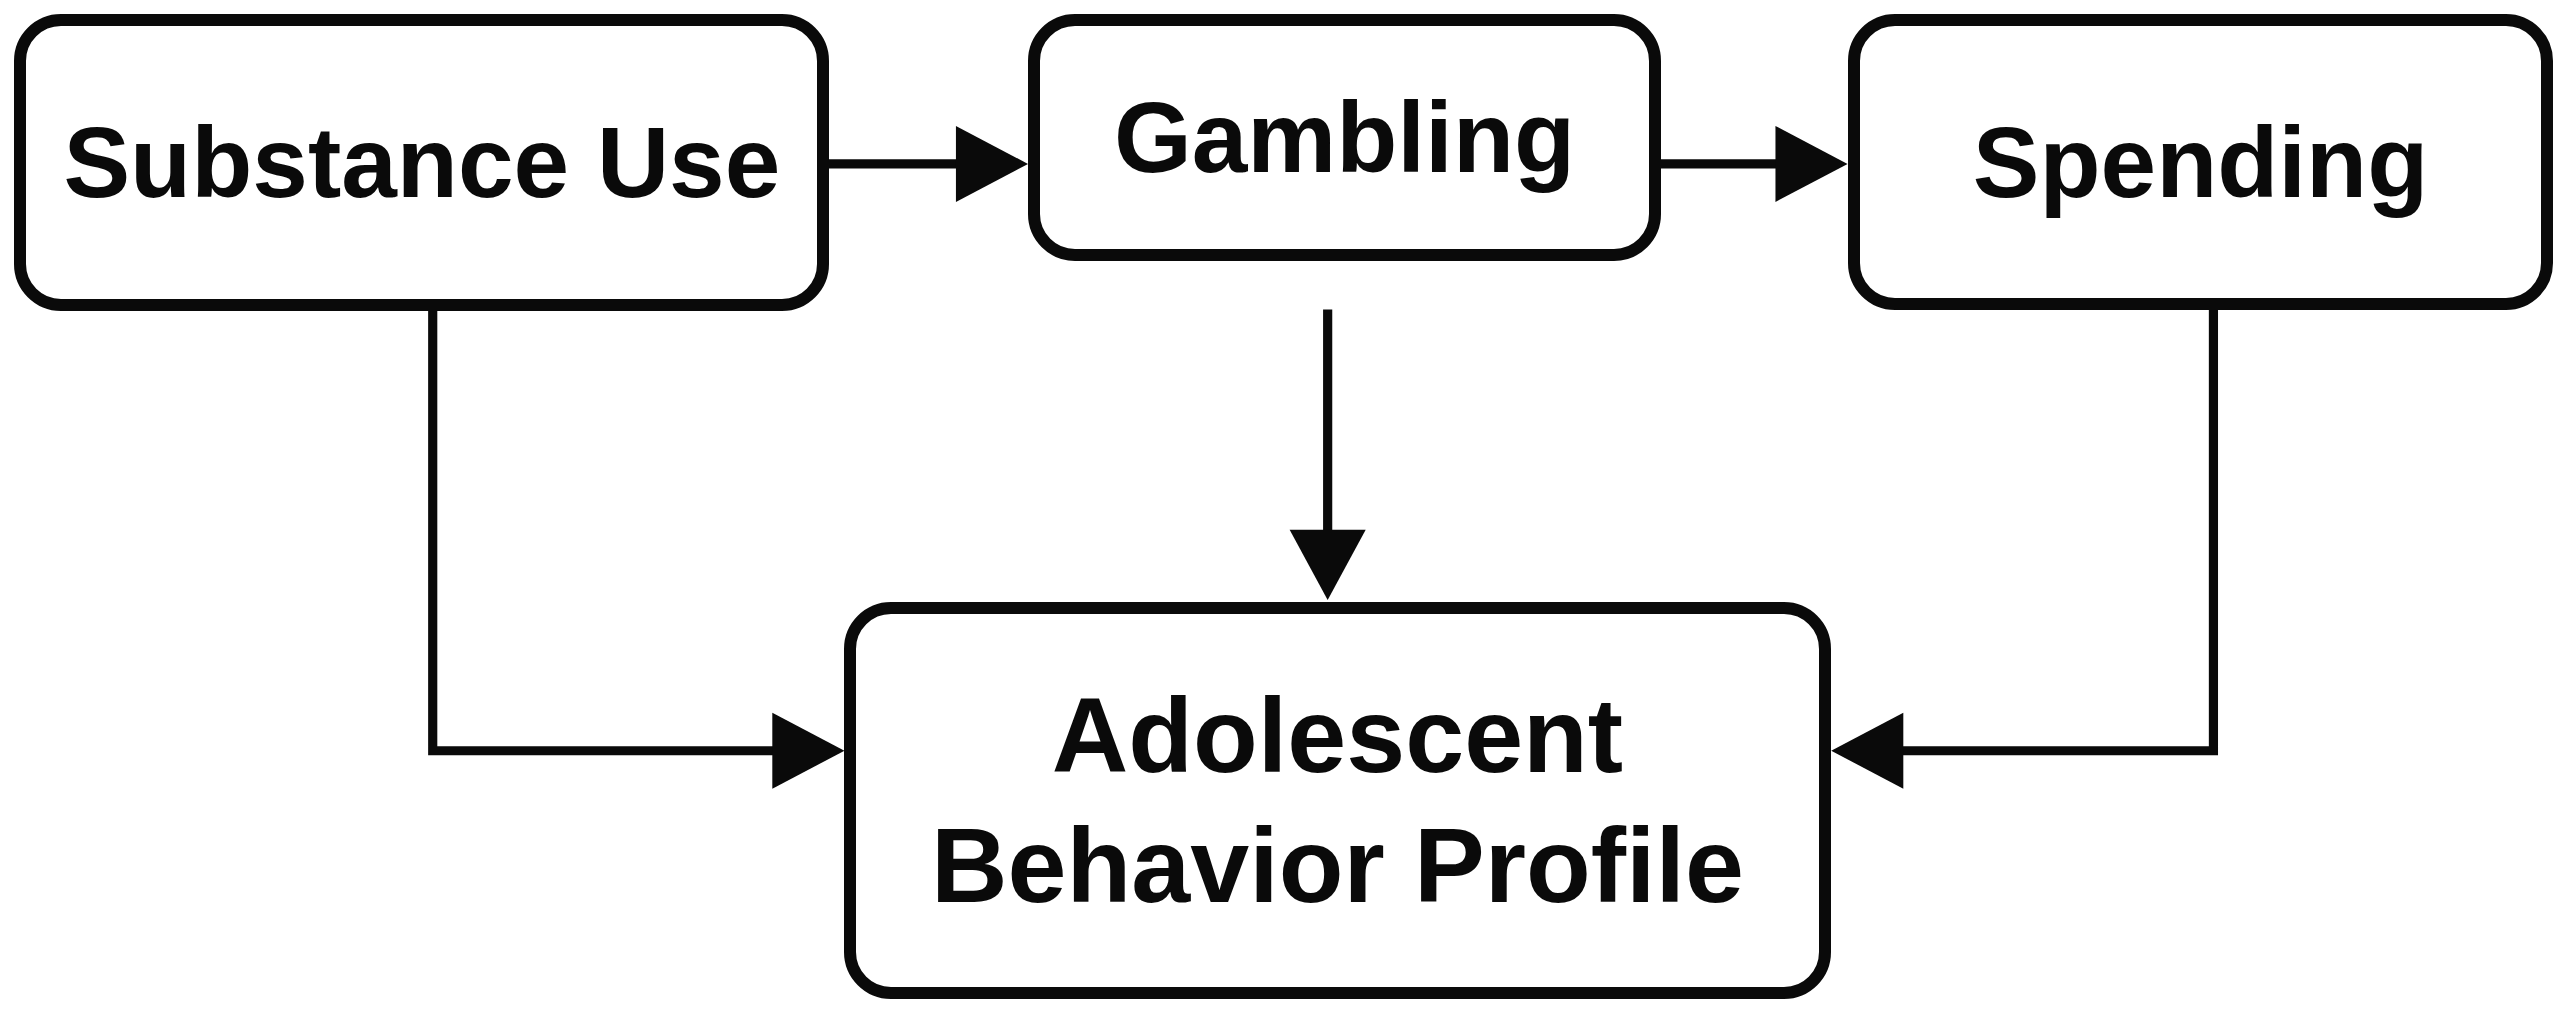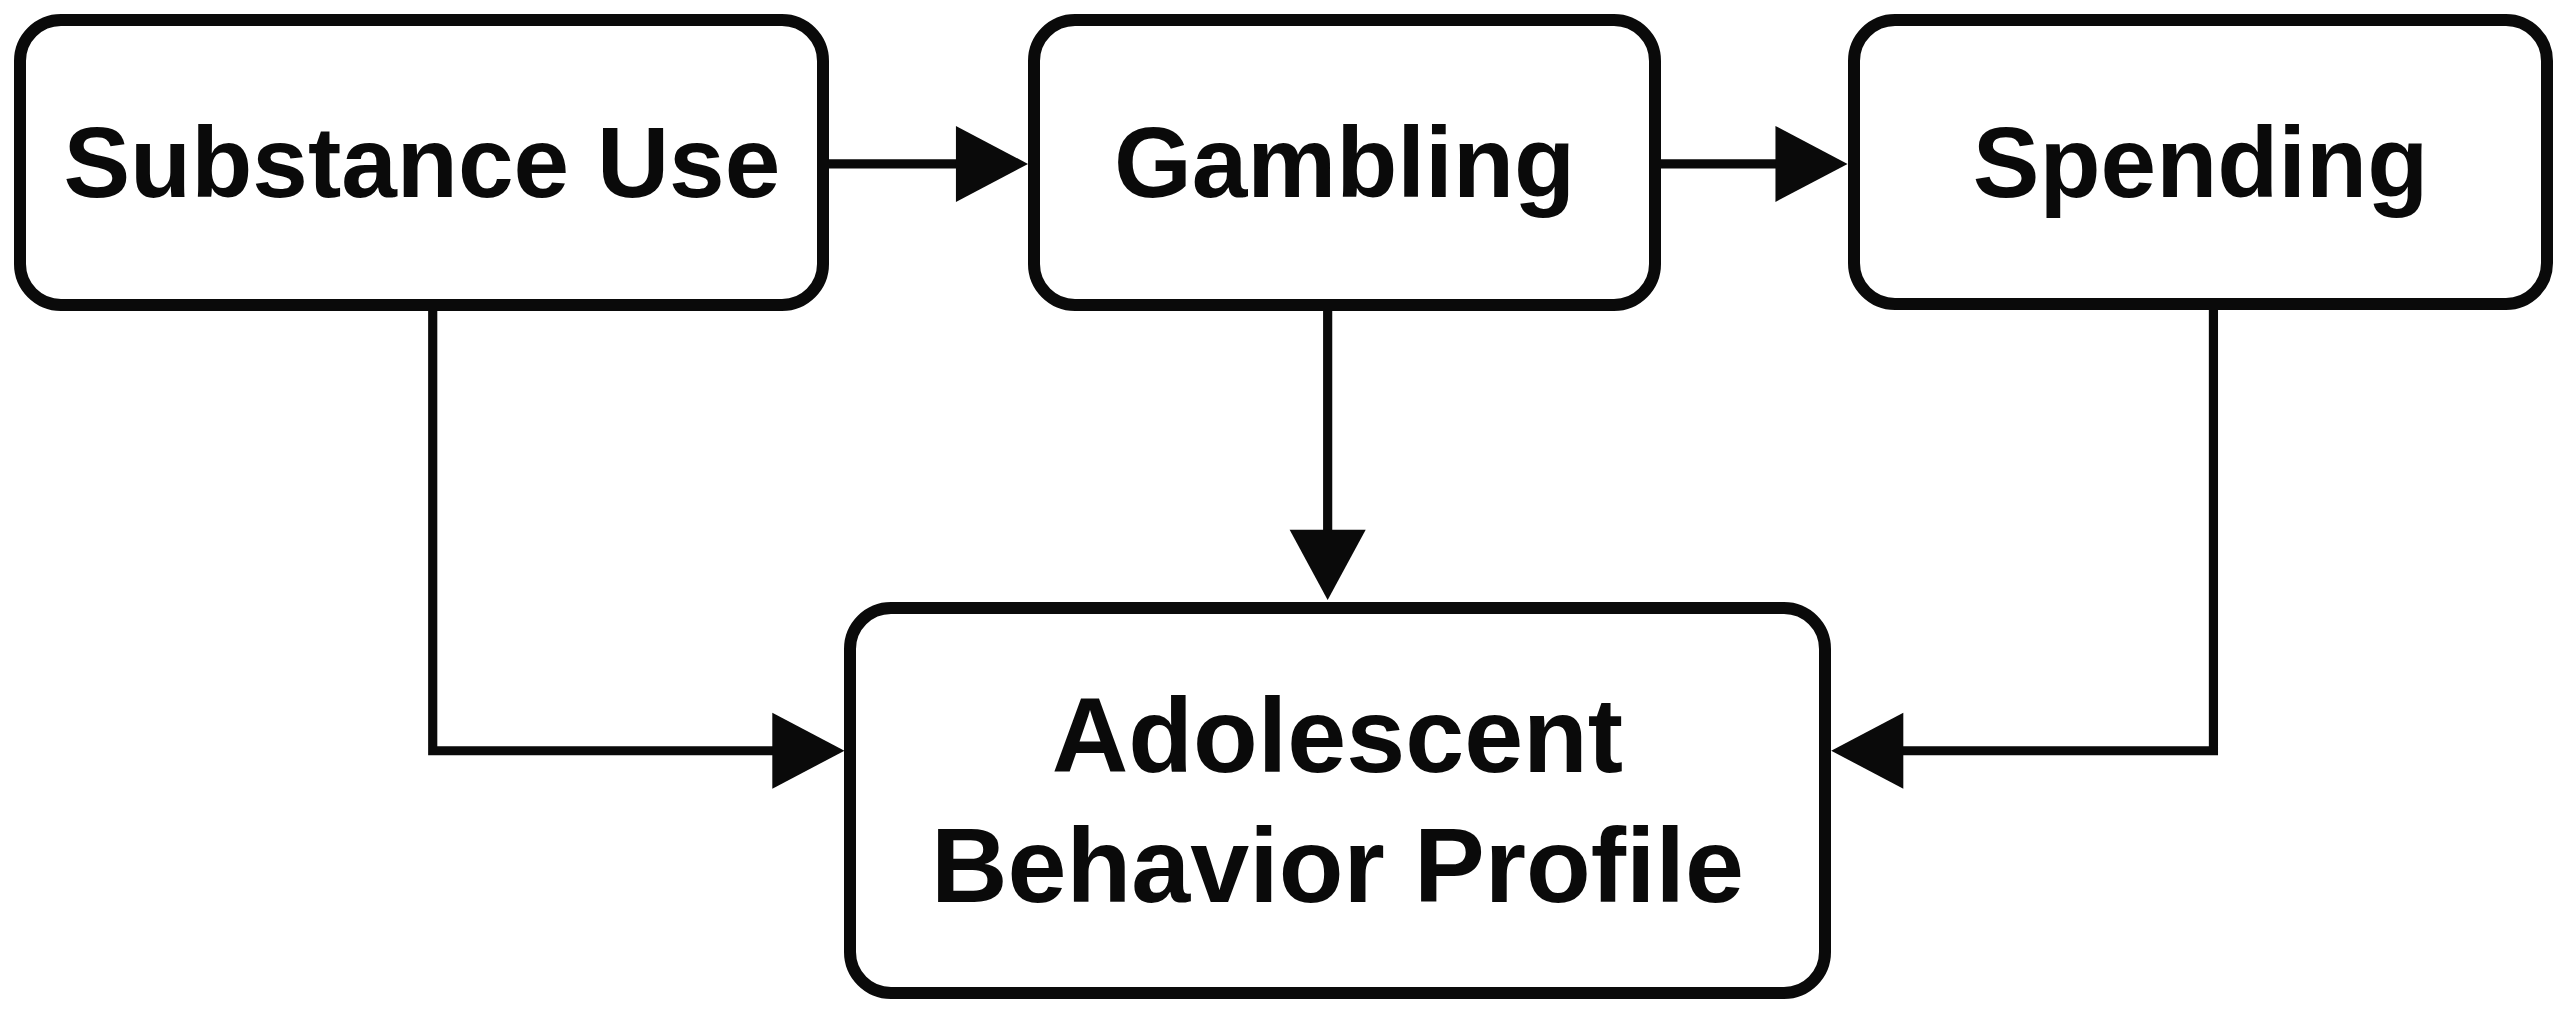--- a/index.html
+++ b/index.html
@@ -41,21 +41,21 @@
     justify-content:center;
     text-align:center;
     color:var(--ink);
     font-weight:700;
   }
   .node-label{
     display:block;
     white-space:pre-line;
   }
   #node-substance-use{left:14.4px;  top:14.4px;  width:815px; height:297px; font-size:100px;}
-  #node-gambling     {left:1028px;top:14.4px;  width:633px;  height:297px; font-size:100px;}
+  #node-gambling     {left:1028px;top:14.4px;  width:633px;  height:247px; font-size:100px;}
   #node-spending     {left:1848px;top:14.4px;  width:705px; height:296px; font-size:100px;}
   #node-profile      {left:844px;top:602px; width:987px; height:397px; font-size:106px; line-height:1.22; padding:0 48px;}
 </style>
 </head>
 <body>
 
 <div class="canvas">
 
   <svg class="edges" viewBox="0 0 3929 1545" xmlns="http://www.w3.org/2000/svg" aria-hidden="true">
 

